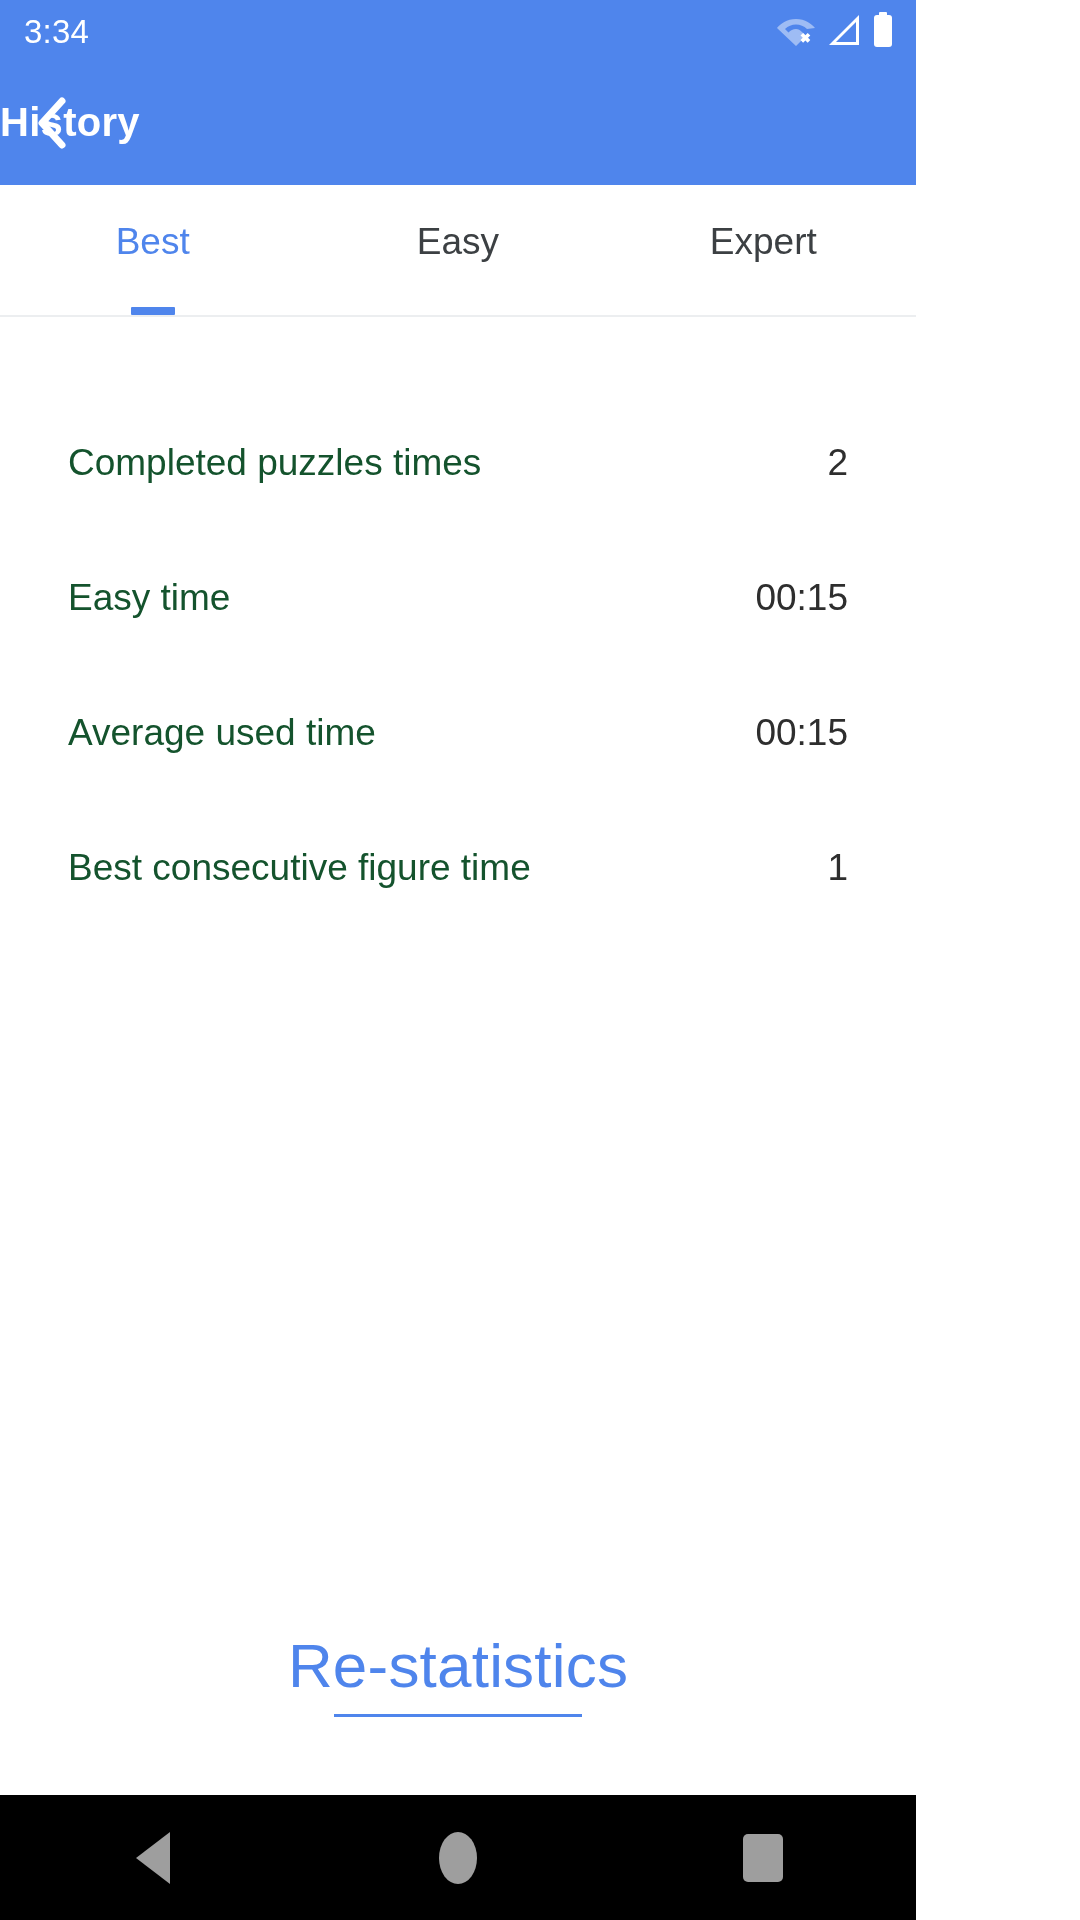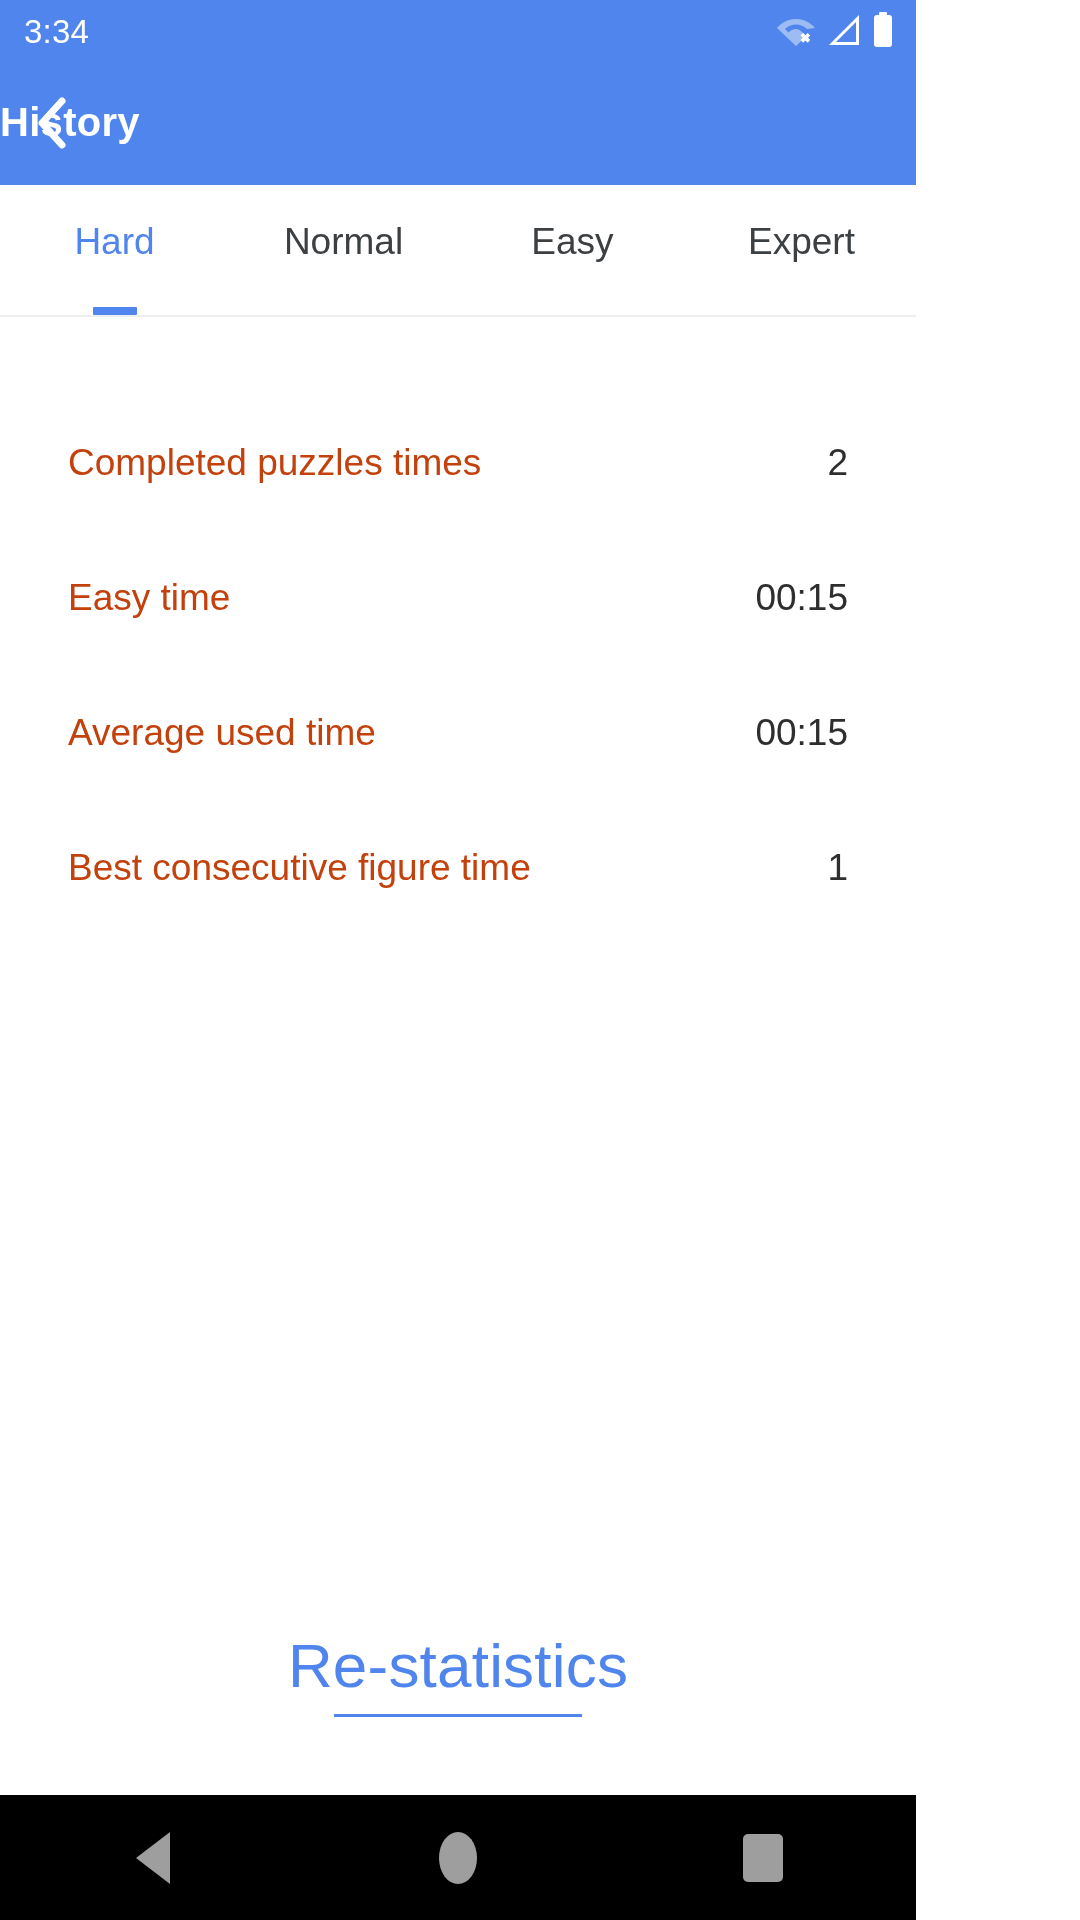--- a/index.html
+++ b/index.html
@@ -102,21 +102,21 @@
     padding-top:78px;
   }
   .stat-row {
     height:135px;
     display:flex; align-items:center;
     justify-content:space-between;
     padding:0 68px;
   }
   .stat-label {
     font-size:37px;
-    color:#c2410c;
+    color:#14532d;
     line-height:1;
   }
   .stat-value {
     font-size:37px;
     color:#2e2e2e;
     line-height:1;
     text-align:right;
   }
 
   
@@ -204,25 +204,22 @@
         <svg width="44" height="54" viewBox="0 0 44 54">
           <path d="M30 5 L10 27 L30 49" fill="none" stroke="#ffffff" stroke-width="7" stroke-linecap="round" stroke-linejoin="round"></path>
         </svg>
       </span>
     </div>
     <div class="app-title">History</div>
   </div>
 
   <div class="tab-bar">
     <div class="tab active">
-      <span class="tab-label">Hard</span>
+      <span class="tab-label">Best</span>
       <span class="tab-indicator"></span>
-    </div>
-    <div class="tab">
-      <span class="tab-label">Normal</span>
     </div>
     <div class="tab">
       <span class="tab-label">Easy</span>
     </div>
     <div class="tab">
       <span class="tab-label">Expert</span>
     </div>
   </div>
 
   <div class="content">

